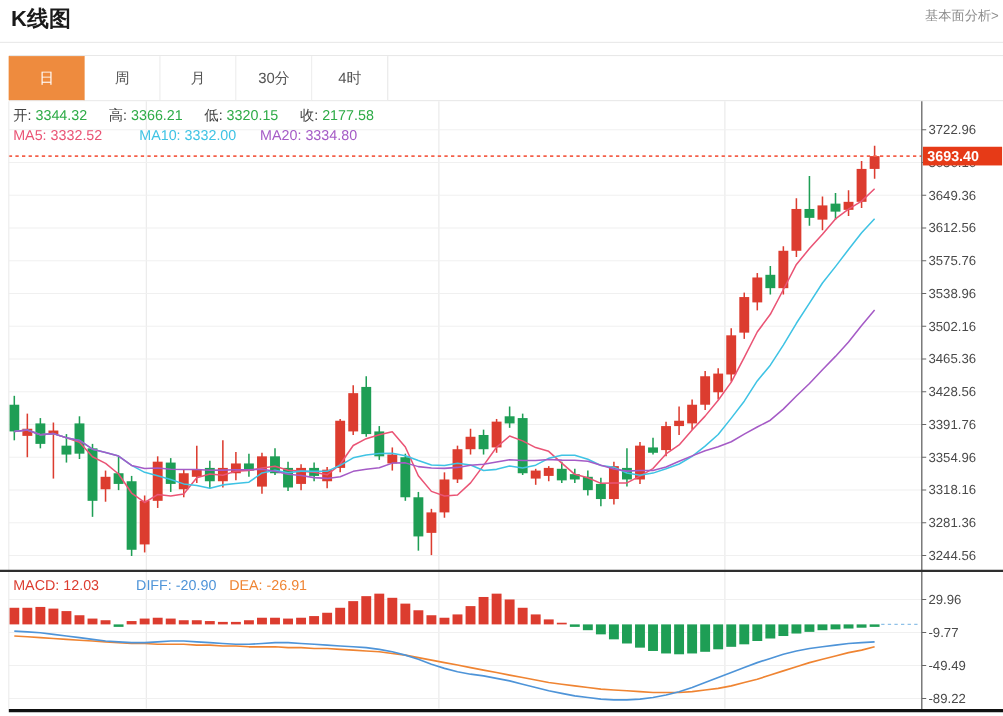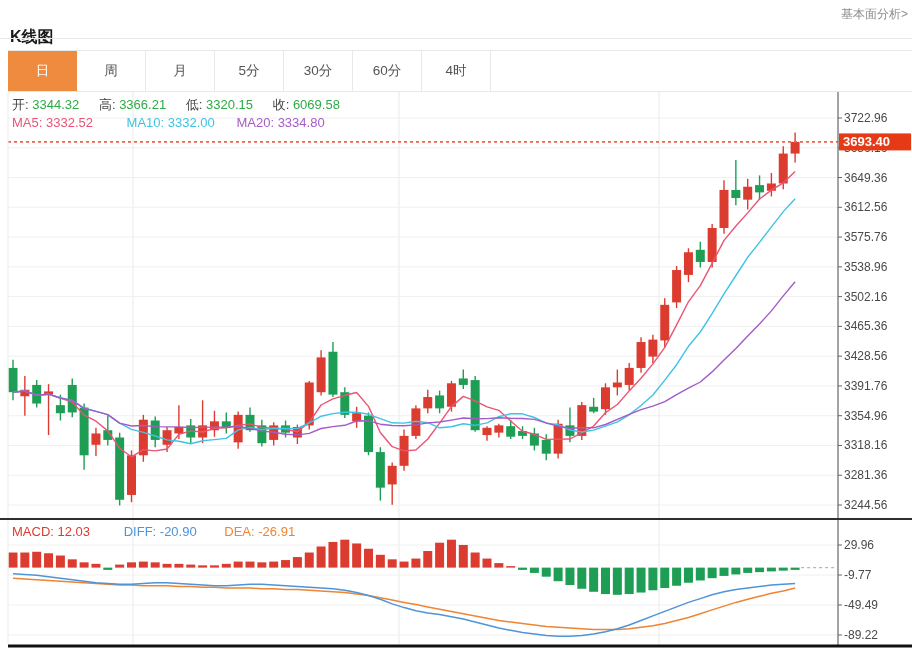--- a/index.html
+++ b/index.html
@@ -1,60 +1,58 @@
 <!DOCTYPE html>
 <html><head>
 <meta charset="utf-8">
 <style>
   * { margin:0; padding:0; box-sizing:border-box; }
   html,body { background:#fff; }
   body { font-family:"Liberation Sans","DejaVu Sans",sans-serif; width:912px; height:651px; position:relative; overflow:hidden; }
   .stage { position:absolute; left:0; top:0; width:912px; height:651px; }
 
-  .page-title { position:absolute; left:10px; top:27px; font-size:16px; font-weight:bold; color:#1a1a1a; }
+  .page-title { position:absolute; left:10px; top:4px; font-size:20px; font-weight:bold; color:#1a1a1a; }
   .fund-link { position:absolute; right:4px; top:6px; font-size:12px; color:#8c8c8c; cursor:pointer; }
   .title-sep { position:absolute; left:0; top:38px; width:912px; height:1px; background:#e8e8e8; }
 
   .tabbar { position:absolute; left:8px; top:50px; width:904px; height:42px; display:flex; border-top:1px solid #e8e8e8; border-bottom:1px solid #e8e8e8; }
   .tab { width:69px; height:100%; display:flex; align-items:center; justify-content:center; font-size:13.5px; color:#555; background:#fff; border-right:1px solid #e8e8e8; cursor:pointer; }
   .tab:first-child { border-left:1px solid #e8e8e8; }
   .tab.active { background:#ee8b3e; color:#fff; border-color:#ee8b3e; }
   .tab-filler { flex:1; }
 
   .legend-ohlc { position:absolute; left:12px; top:96px; font-size:13px; color:#444; white-space:nowrap; }
   .legend-ohlc b { font-weight:normal; }
   .legend-ohlc .v { color:#2eab47; margin-right:16px; }
   .legend-ma { position:absolute; left:12px; top:115px; font-size:13px; white-space:nowrap; }
   .legend-ma .ma5 { color:#ea5475; margin-right:30px; }
   .legend-ma .ma10 { color:#3fc3e4; margin-right:18px; }
   .legend-ma .ma20 { color:#a55bc6; }
 
   .legend-macd { position:absolute; left:12px; top:524px; font-size:13px; white-space:nowrap; }
   .legend-macd .macd { color:#dc3c2f; margin-right:30px; }
-  .legend-macd .diff { color:#4e94d8; margin-right:24px; }
+  .legend-macd .diff { color:#4e94d8; margin-right:8px; }
   .legend-macd .dea { color:#ef8432; }
 
   svg text { font-family:"Liberation Sans","DejaVu Sans",sans-serif; }
 </style>
 </head>
 <body>
 
 <div class="stage">
 
   <div class="page-title">K线图</div>
   <div class="fund-link">基本面分析&gt;</div>
   <div class="title-sep"></div>
 
   <div class="tabbar">
     <div class="tab active">日</div>
     <div class="tab">周</div>
     <div class="tab">月</div>
-    <div class="tab">5分</div>
     <div class="tab">30分</div>
-    <div class="tab">60分</div>
     <div class="tab">4时</div>
     <div class="tab-filler"></div>
   </div>
 
   <svg id="chart-svg" width="912" height="651" viewBox="0 0 912 651" style="position:absolute;left:0;top:0;">
       <line x1="133" y1="92" x2="133" y2="519" stroke="#e9e9e9" stroke-width="1"></line>
       <line x1="133" y1="519" x2="133" y2="644" stroke="#e9e9e9" stroke-width="1"></line>
       <line x1="399" y1="92" x2="399" y2="519" stroke="#e9e9e9" stroke-width="1"></line>
       <line x1="399" y1="519" x2="399" y2="644" stroke="#e9e9e9" stroke-width="1"></line>
       <line x1="659" y1="92" x2="659" y2="519" stroke="#e9e9e9" stroke-width="1"></line>
@@ -330,21 +328,21 @@
     </svg>
 
   <div class="legend-ohlc">
     <b>开:</b>
     <span class="v">3344.32</span>
     <b>高:</b>
     <span class="v">3366.21</span>
     <b>低:</b>
     <span class="v">3320.15</span>
     <b>收:</b>
-    <span class="v">6069.58</span>
+    <span class="v">2177.58</span>
   </div>
 
   <div class="legend-ma">
     <span class="ma5"><span>MA5:</span> <span>3332.52</span></span>
     <span class="ma10"><span>MA10:</span> <span>3332.00</span></span>
     <span class="ma20"><span>MA20:</span> <span>3334.80</span></span>
   </div>
 
   <div class="legend-macd">
     <span class="macd"><span>MACD:</span> <span>12.03</span></span>

